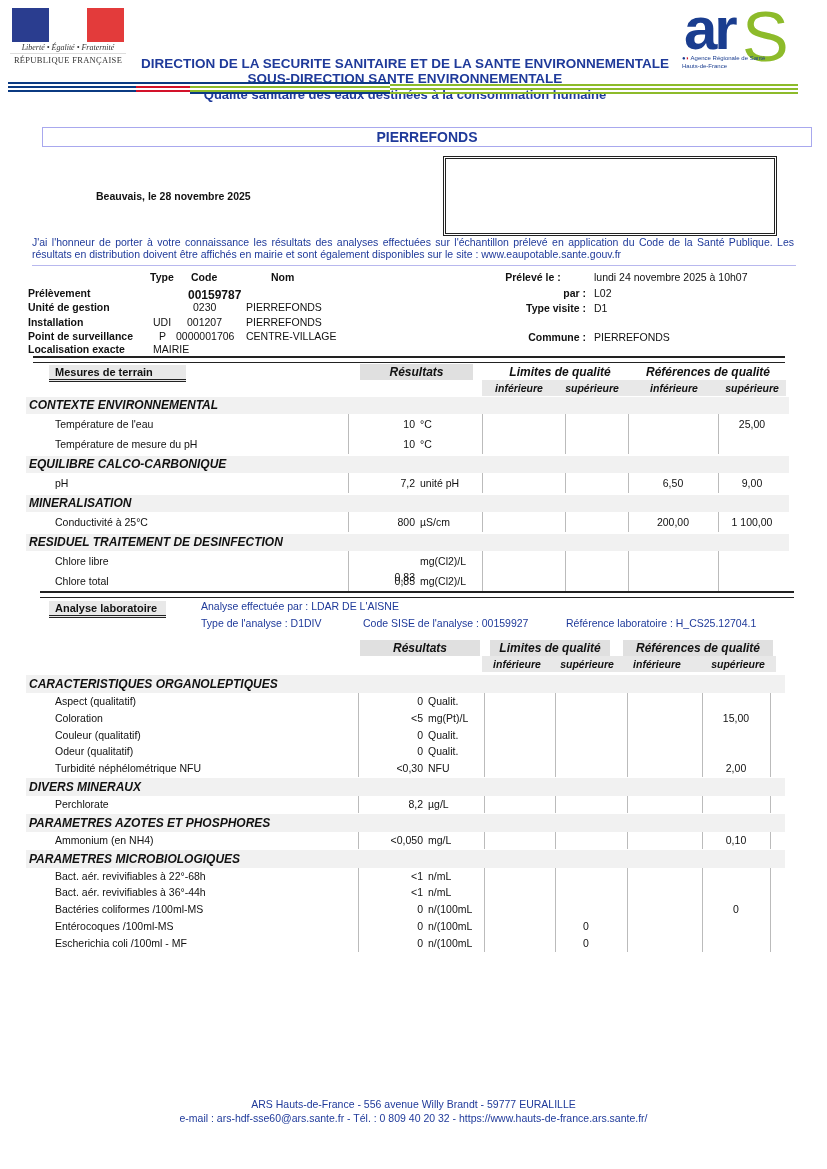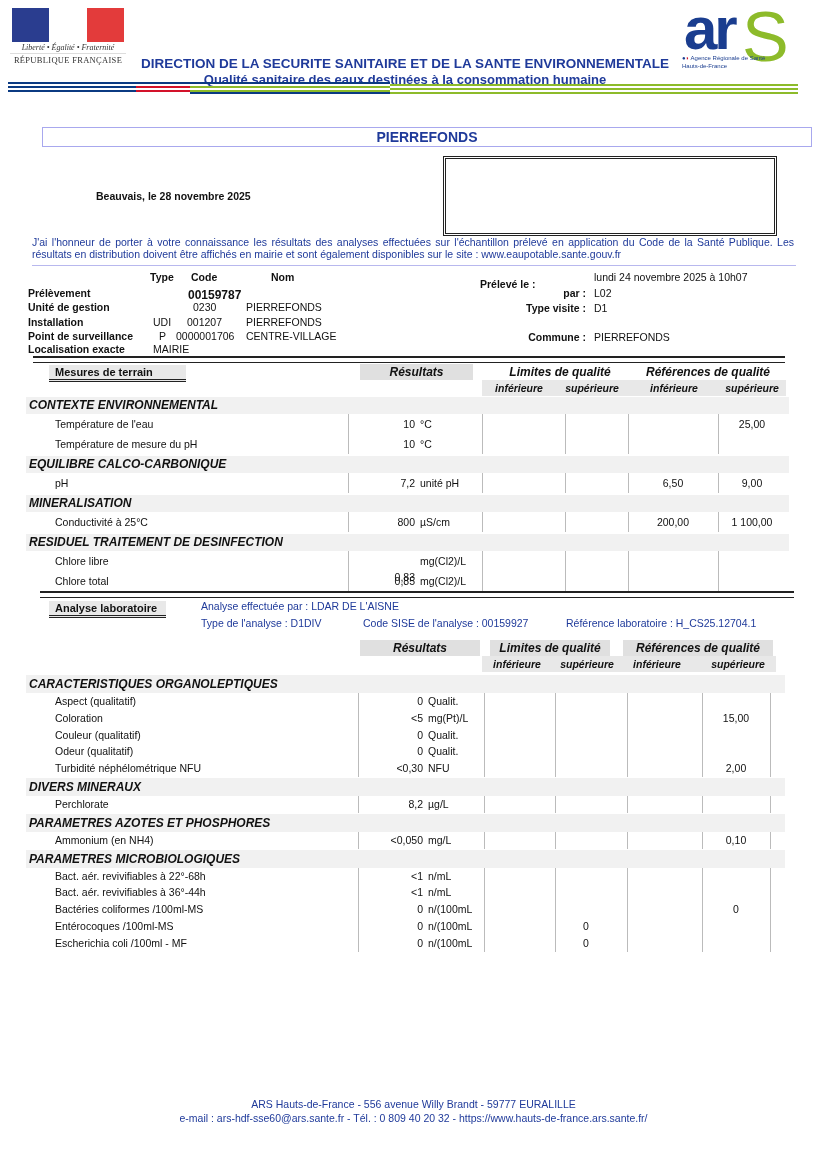--- a/index.html
+++ b/index.html
@@ -52,20 +52,21 @@
     <div style="background:#2a3d8f"></div>
       <div style="background:#fff"></div>
       <div style="background:#e33b3b"></div>
   </div>
   <div class="rf-motto">Liberté • Égalité • Fraternité</div>
   <div class="rf-name">RÉPUBLIQUE FRANÇAISE</div>
 </div>
 
 <div class="abs hdr-title">
   <div class="l1">DIRECTION DE LA SECURITE SANITAIRE ET DE LA SANTE ENVIRONNEMENTALE</div>
+  <div class="l2">SOUS-DIRECTION SANTE ENVIRONNEMENTALE</div>
   <div class="l3">Qualité sanitaire des eaux destinées à la consommation humaine</div>
 </div>
 
 <div class="abs ars-logo">
   <div class="ars-text">ar</div>
   <div class="ars-s">S</div>
   <div class="ars-sub">
     <span style="color:#1a3d8f">●</span><span style="color:#d3122a">◗</span>
     <span>Agence Régionale de Santé</span><br>
     <span>Hauts-de-France</span>
@@ -113,21 +114,21 @@
 <div class="abs val" style="left:246px;top:316px">PIERREFONDS</div>
 
 <div class="abs lbl" style="left:28px;top:330px">Point de surveillance</div>
 <div class="abs val" style="left:159px;top:330px">P</div>
 <div class="abs val" style="left:176px;top:330px">0000001706</div>
 <div class="abs val" style="left:246px;top:330px">CENTRE-VILLAGE</div>
 
 <div class="abs lbl" style="left:28px;top:343px">Localisation exacte</div>
 <div class="abs val" style="left:153px;top:343px">MAIRIE</div>
 
-<div class="abs lbl" style="left:480px;top:278px;width:106px;text-align:left">Prélevé le :</div>
+<div class="abs lbl" style="left:480px;top:271px;width:106px;text-align:center">Prélevé le :</div>
 <div class="abs val" style="left:594px;top:271px">lundi 24 novembre 2025 à 10h07</div>
 <div class="abs lbl" style="left:480px;top:287px;width:106px;text-align:right">par :</div>
 <div class="abs val" style="left:594px;top:287px">L02</div>
 <div class="abs lbl" style="left:480px;top:302px;width:106px;text-align:right">Type visite :</div>
 <div class="abs val" style="left:594px;top:302px">D1</div>
 <div class="abs lbl" style="left:480px;top:331px;width:106px;text-align:right">Commune :</div>
 <div class="abs val" style="left:594px;top:331px">PIERREFONDS</div>
 
 <div class="abs thick-rule" style="left:33px;top:356px;width:752px"></div>
 

